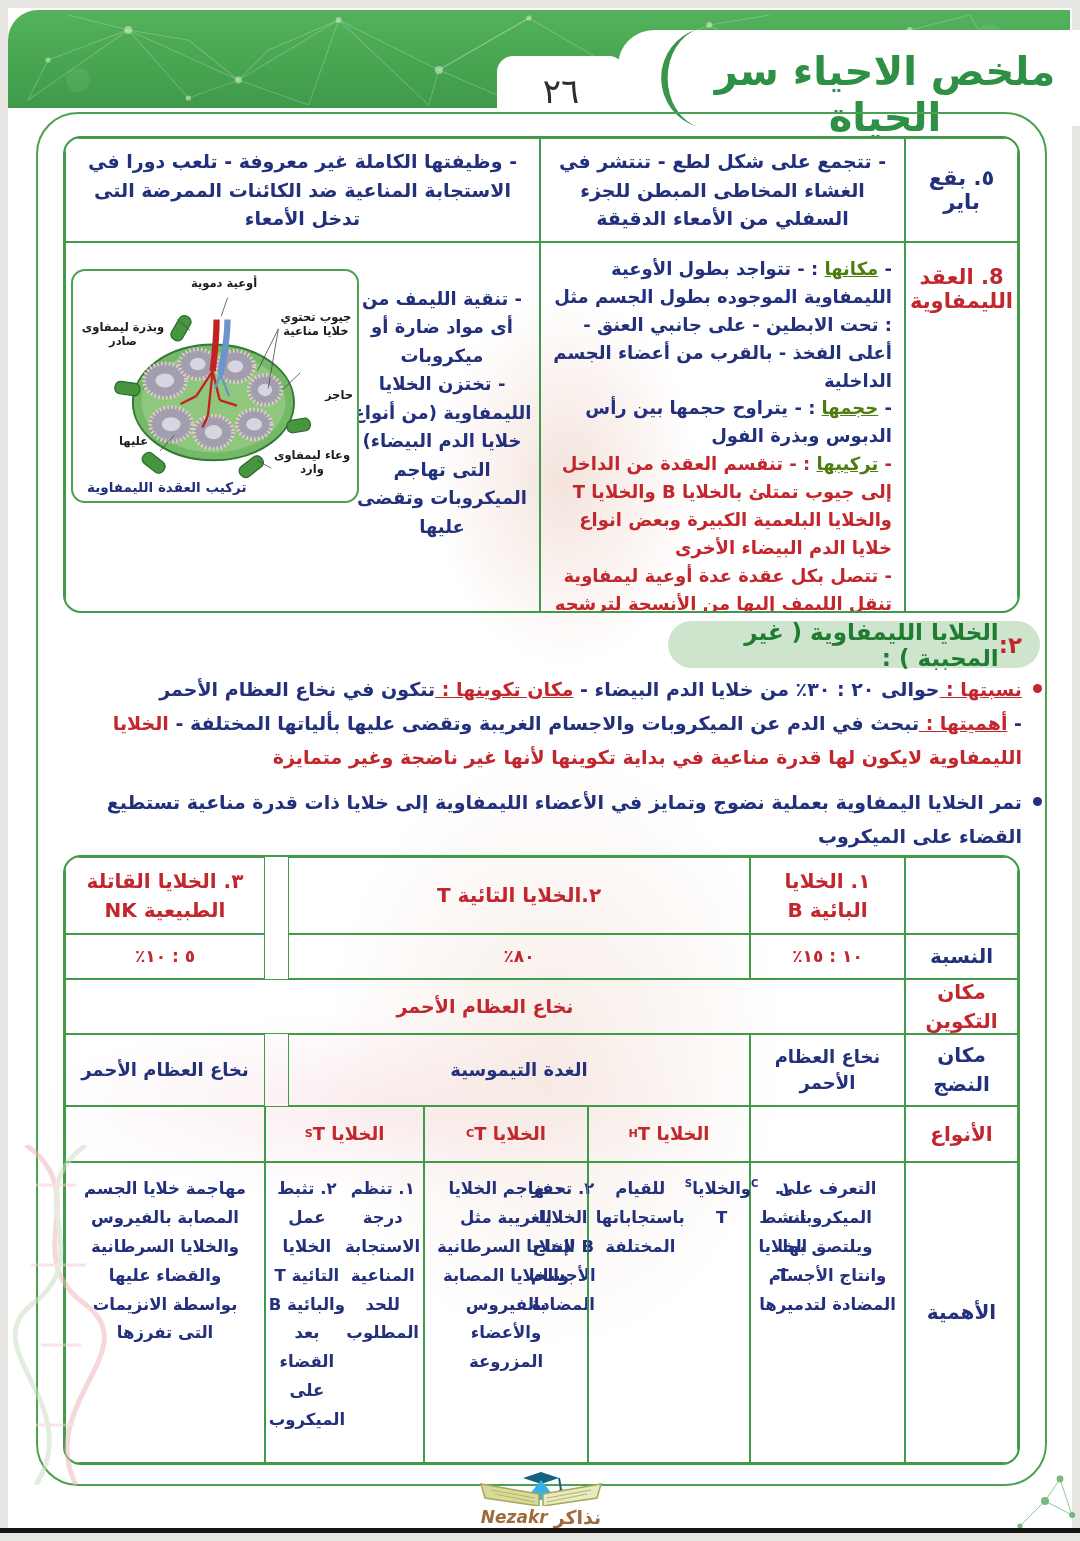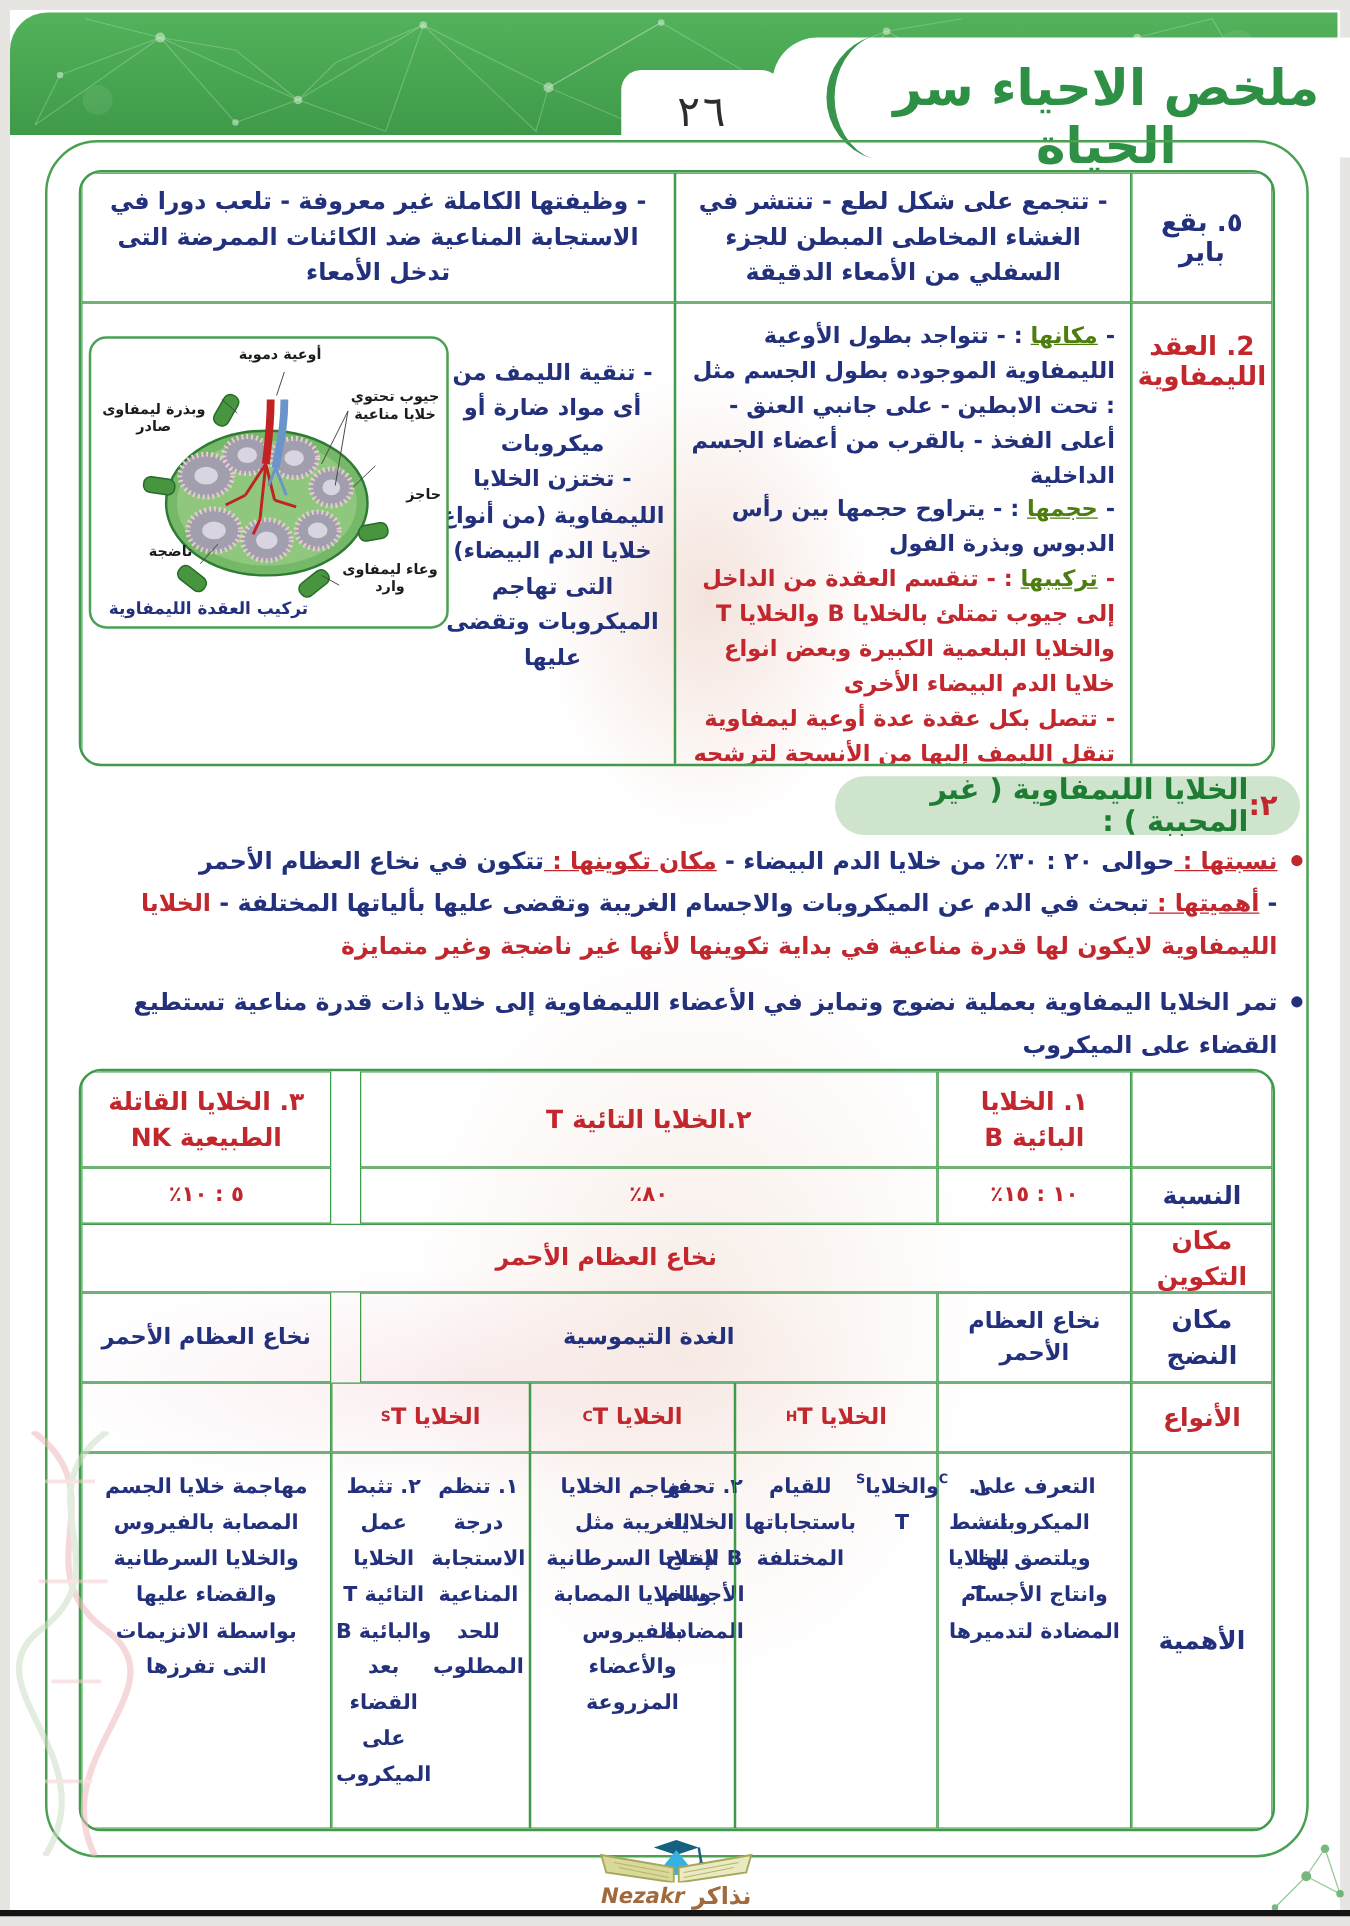--- a/index.html
+++ b/index.html
@@ -8,21 +8,21 @@
   #page { position:relative; width:1080px; height:1541px; background:#e7e5e2; overflow:hidden; margin:0 auto; direction:rtl; }
   .sheet { position:absolute; left:8px; top:8px; width:1064px; height:1521px; background:#ffffff; }
 
   
   .band { position:absolute; left:8px; top:10px; width:1062px; height:98px;
           background:linear-gradient(180deg,#53b25b,#3e9a49); border-top-left-radius:30px; overflow:hidden; }
   .band svg { position:absolute; inset:0; width:100%; height:100%; }
   .title-box { position:absolute; left:618px; top:30px; width:462px; height:96px; background:#fff; border-top-right-radius:0; border-top-left-radius:36px; }
   .num-box { position:absolute; left:497px; top:56px; width:128px; height:70px; background:#fff; border-radius:16px 16px 0 0;
              display:flex; align-items:center; justify-content:center; }
-  .num-box span { font-size:34px; color:#2d2d2d; font-weight:400;font-family:Liberation Mono, monospace; }
+  .num-box span { font-size:34px; color:#2d2d2d; font-weight:400; }
   .crescent { position:absolute; left:642px; top:26px; width:62px; height:104px; }
   .page-title { position:absolute; left:700px; top:48px; width:370px; text-align:center; color:#2e9044; font-size:40px; letter-spacing:-1px; }
 
   
   .frame { position:absolute; left:36px; top:112px; width:1011px; height:1374px; border:2px solid #4aa152; border-radius:42px; }
 
   
   .blue { color:#23307c; }
   .red { color:#c1272d; }
   .u-blue { color:#4d7c0f; text-decoration:underline; }
@@ -131,21 +131,21 @@
     <span>٢٦</span>
   </div>
 
   <div class="frame"></div>
 
   <div class="top-table">
     <div class="tt-cell tt-label blue">٥. بقع باير</div>
     <div class="tt-cell tt-mid1 blue">- تتجمع على شكل لطع - تنتشر في الغشاء المخاطى المبطن للجزء السفلي من الأمعاء الدقيقة</div>
     <div class="tt-cell tt-left1 blue">- وظيفتها الكاملة غير معروفة - تلعب دورا في الاستجابة المناعية ضد الكائنات الممرضة التى تدخل الأمعاء</div>
 
-    <div class="tt-cell tt-label start red">2. العقد الليمفاوية</div>
+    <div class="tt-cell tt-label start red">8. العقد الليمفاوية</div>
     <div class="tt-cell tt-mid2"><span class="blue">- </span><span class="u-blue">مكانها</span><span class="blue"> : - تتواجد بطول الأوعية الليمفاوية الموجوده بطول الجسم مثل : تحت الابطين - على جانبي العنق - أعلى الفخذ - بالقرب من أعضاء الجسم الداخلية</span><br><span class="blue">- </span><span class="u-blue">حجمها</span><span class="blue"> : - يتراوح حجمها بين رأس الدبوس وبذرة الفول</span><br><span class="red">- </span><span class="u-blue">تركيبها</span><span class="red"> : - تنقسم العقدة من الداخل إلى جيوب تمتلئ بالخلايا B والخلايا T والخلايا البلعمية الكبيرة وبعض انواع خلايا الدم البيضاء الأخرى</span><br><span class="red">- تتصل بكل عقدة عدة أوعية ليمفاوية تنقل الليمف إليها من الأنسجة لترشحه وتخلصه من مسببات الأمراض العالقة به</span></div>
     <div class="tt-cell tt-left2">
       <div class="side-text"><span class="blue">- تنقية الليمف من أى مواد ضارة أو ميكروبات</span><br><span class="blue">- تختزن الخلايا الليمفاوية (من أنواع خلايا الدم البيضاء) التى تهاجم الميكروبات وتقضى عليها</span></div>
 
       <div class="diagram">
         <svg viewBox="0 0 288 294">
           <ellipse cx="142" cy="168" rx="103" ry="74" fill="#74b868" stroke="#2f7a35" stroke-width="2.5"></ellipse>
           <ellipse cx="142" cy="168" rx="92" ry="64" fill="#8fc77f"></ellipse>
           <g>
             <ellipse cx="80" cy="140" rx="27" ry="22" fill="#a19fae" stroke="#f0c9d6" stroke-width="5" stroke-dasharray="2 3"></ellipse>
@@ -195,21 +195,21 @@
             <path d="M225,74 L212,150"></path>
             <path d="M253,130 L230,152"></path>
             <path d="M74,230 L92,210"></path>
             <path d="M216,252 L198,242"></path>
           </g>
         </svg>
         <div class="dlabel" style="left:118px; top:6px;">أوعية دموية</div>
         <div class="dlabel" style="left:2px; top:50px; width:96px;">وبذرة ليمفاوى صادر</div>
         <div class="dlabel" style="right:2px; top:40px; width:78px;">جيوب تحتوي خلايا مناعية</div>
         <div class="dlabel" style="right:4px; top:118px;">حاجز</div>
-        <div class="dlabel" style="left:46px; bottom:52px;">ناضجة</div>
+        <div class="dlabel" style="left:46px; bottom:52px;">عليها</div>
         <div class="dlabel" style="right:6px; bottom:24px; width:78px;">وعاء ليمفاوى وارد</div>
         <div class="dcaption">تركيب العقدة الليمفاوية</div>
       </div>
     </div>
   </div>
 
   <div class="sec-head">
       <span class="red">٢: </span>
       <span>الخلايا الليمفاوية ( غير المحببة ) :</span>
     </div>

